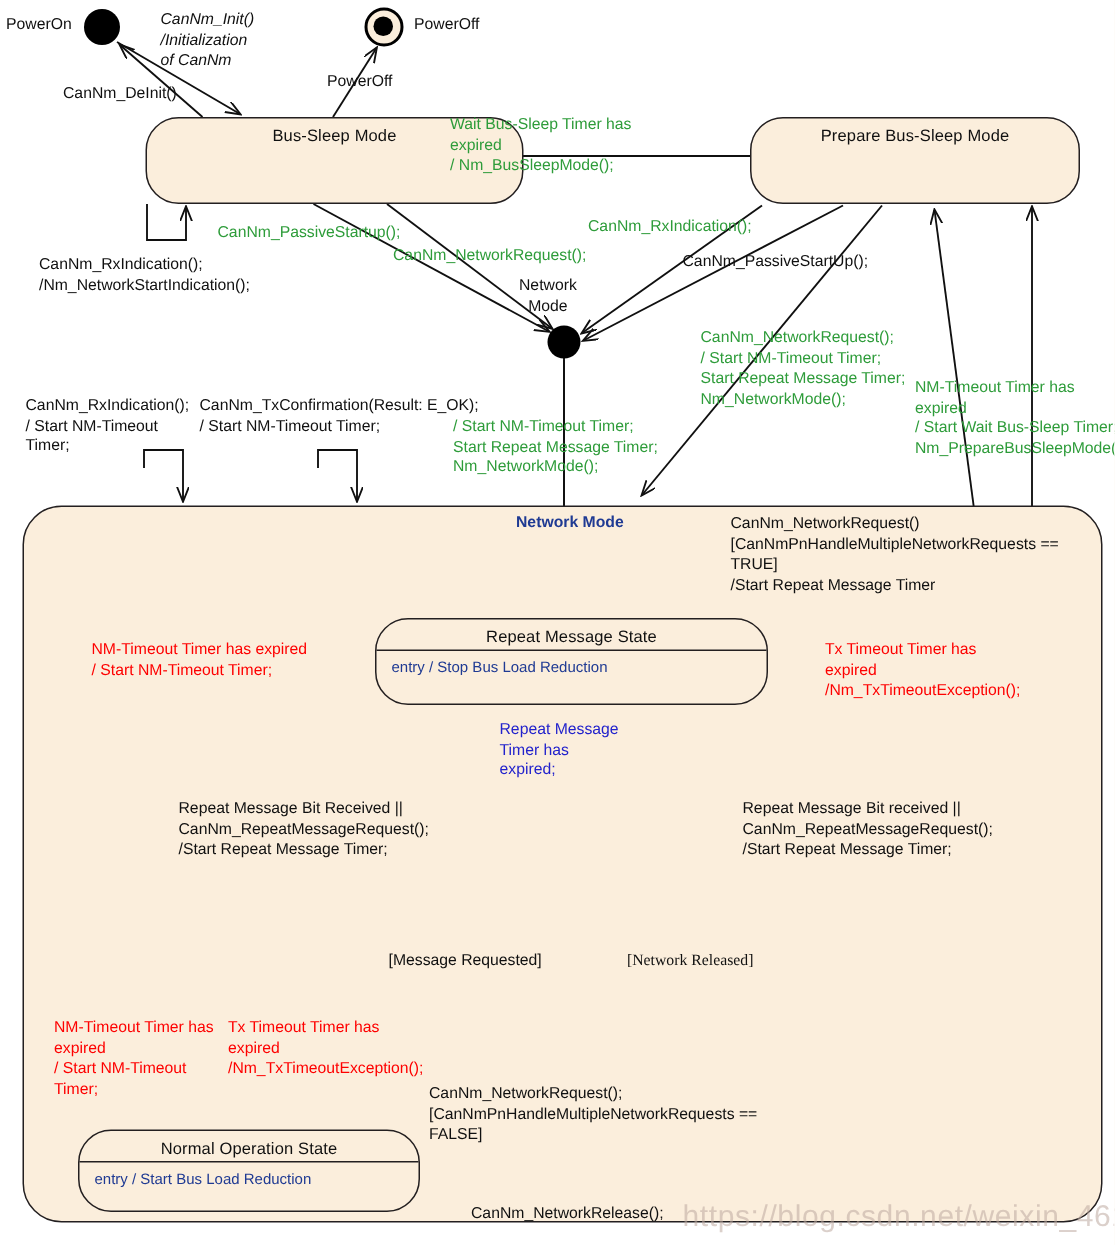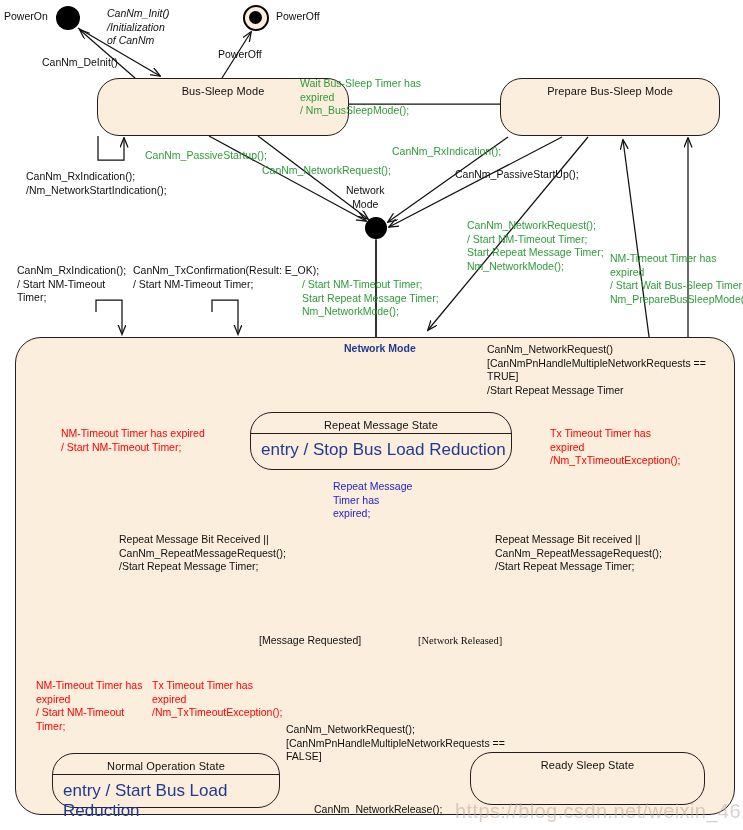--- a/index.html
+++ b/index.html
@@ -34,21 +34,21 @@
     font-size:11px;
     color:#101010;
     padding-top:6px;
     letter-spacing:0.1px;
   }
   .state.compartment .title{
     border-bottom:1.6px solid #231f20;
     padding-bottom:2px;
   }
   .state .entry{
-    font-size:17px;
+    font-size:10px;
     color:#1f3a93;
     padding:6px 0 0 10px;
   }
   
   .composite{
     position:absolute;
     background:#fbeedc;
     border:1.5px solid #231f20;
     border-radius:26px;
     box-sizing:border-box;
@@ -204,23 +204,20 @@
   <div class="state compartment" style="left:250px;top:412px;width:262px;height:58px;">
     <div class="title">Repeat Message State</div>
     <div class="entry">entry / Stop Bus Load Reduction</div>
   </div>
 
   <div class="state compartment" style="left:52px;top:753px;width:228px;height:55px;">
     <div class="title">Normal Operation State</div>
     <div class="entry">entry / Start Bus Load Reduction</div>
   </div>
 
-  <div class="state" style="left:470px;top:752px;width:235px;height:53px;">
-    <div class="title">Ready Sleep State</div>
-  </div>
 
   <div class="lbl black" style="left:107px;top:7px;font-style:italic;">CanNm_Init()
 /Initialization
 of CanNm</div>
 
   <div class="lbl black" style="left:42px;top:56px;">CanNm_DeInit()</div>
 
   <div class="lbl black" style="left:218px;top:48px;">PowerOff</div>
 
   <div class="lbl green" style="left:300px;top:77px;">Wait Bus-Sleep Timer has

